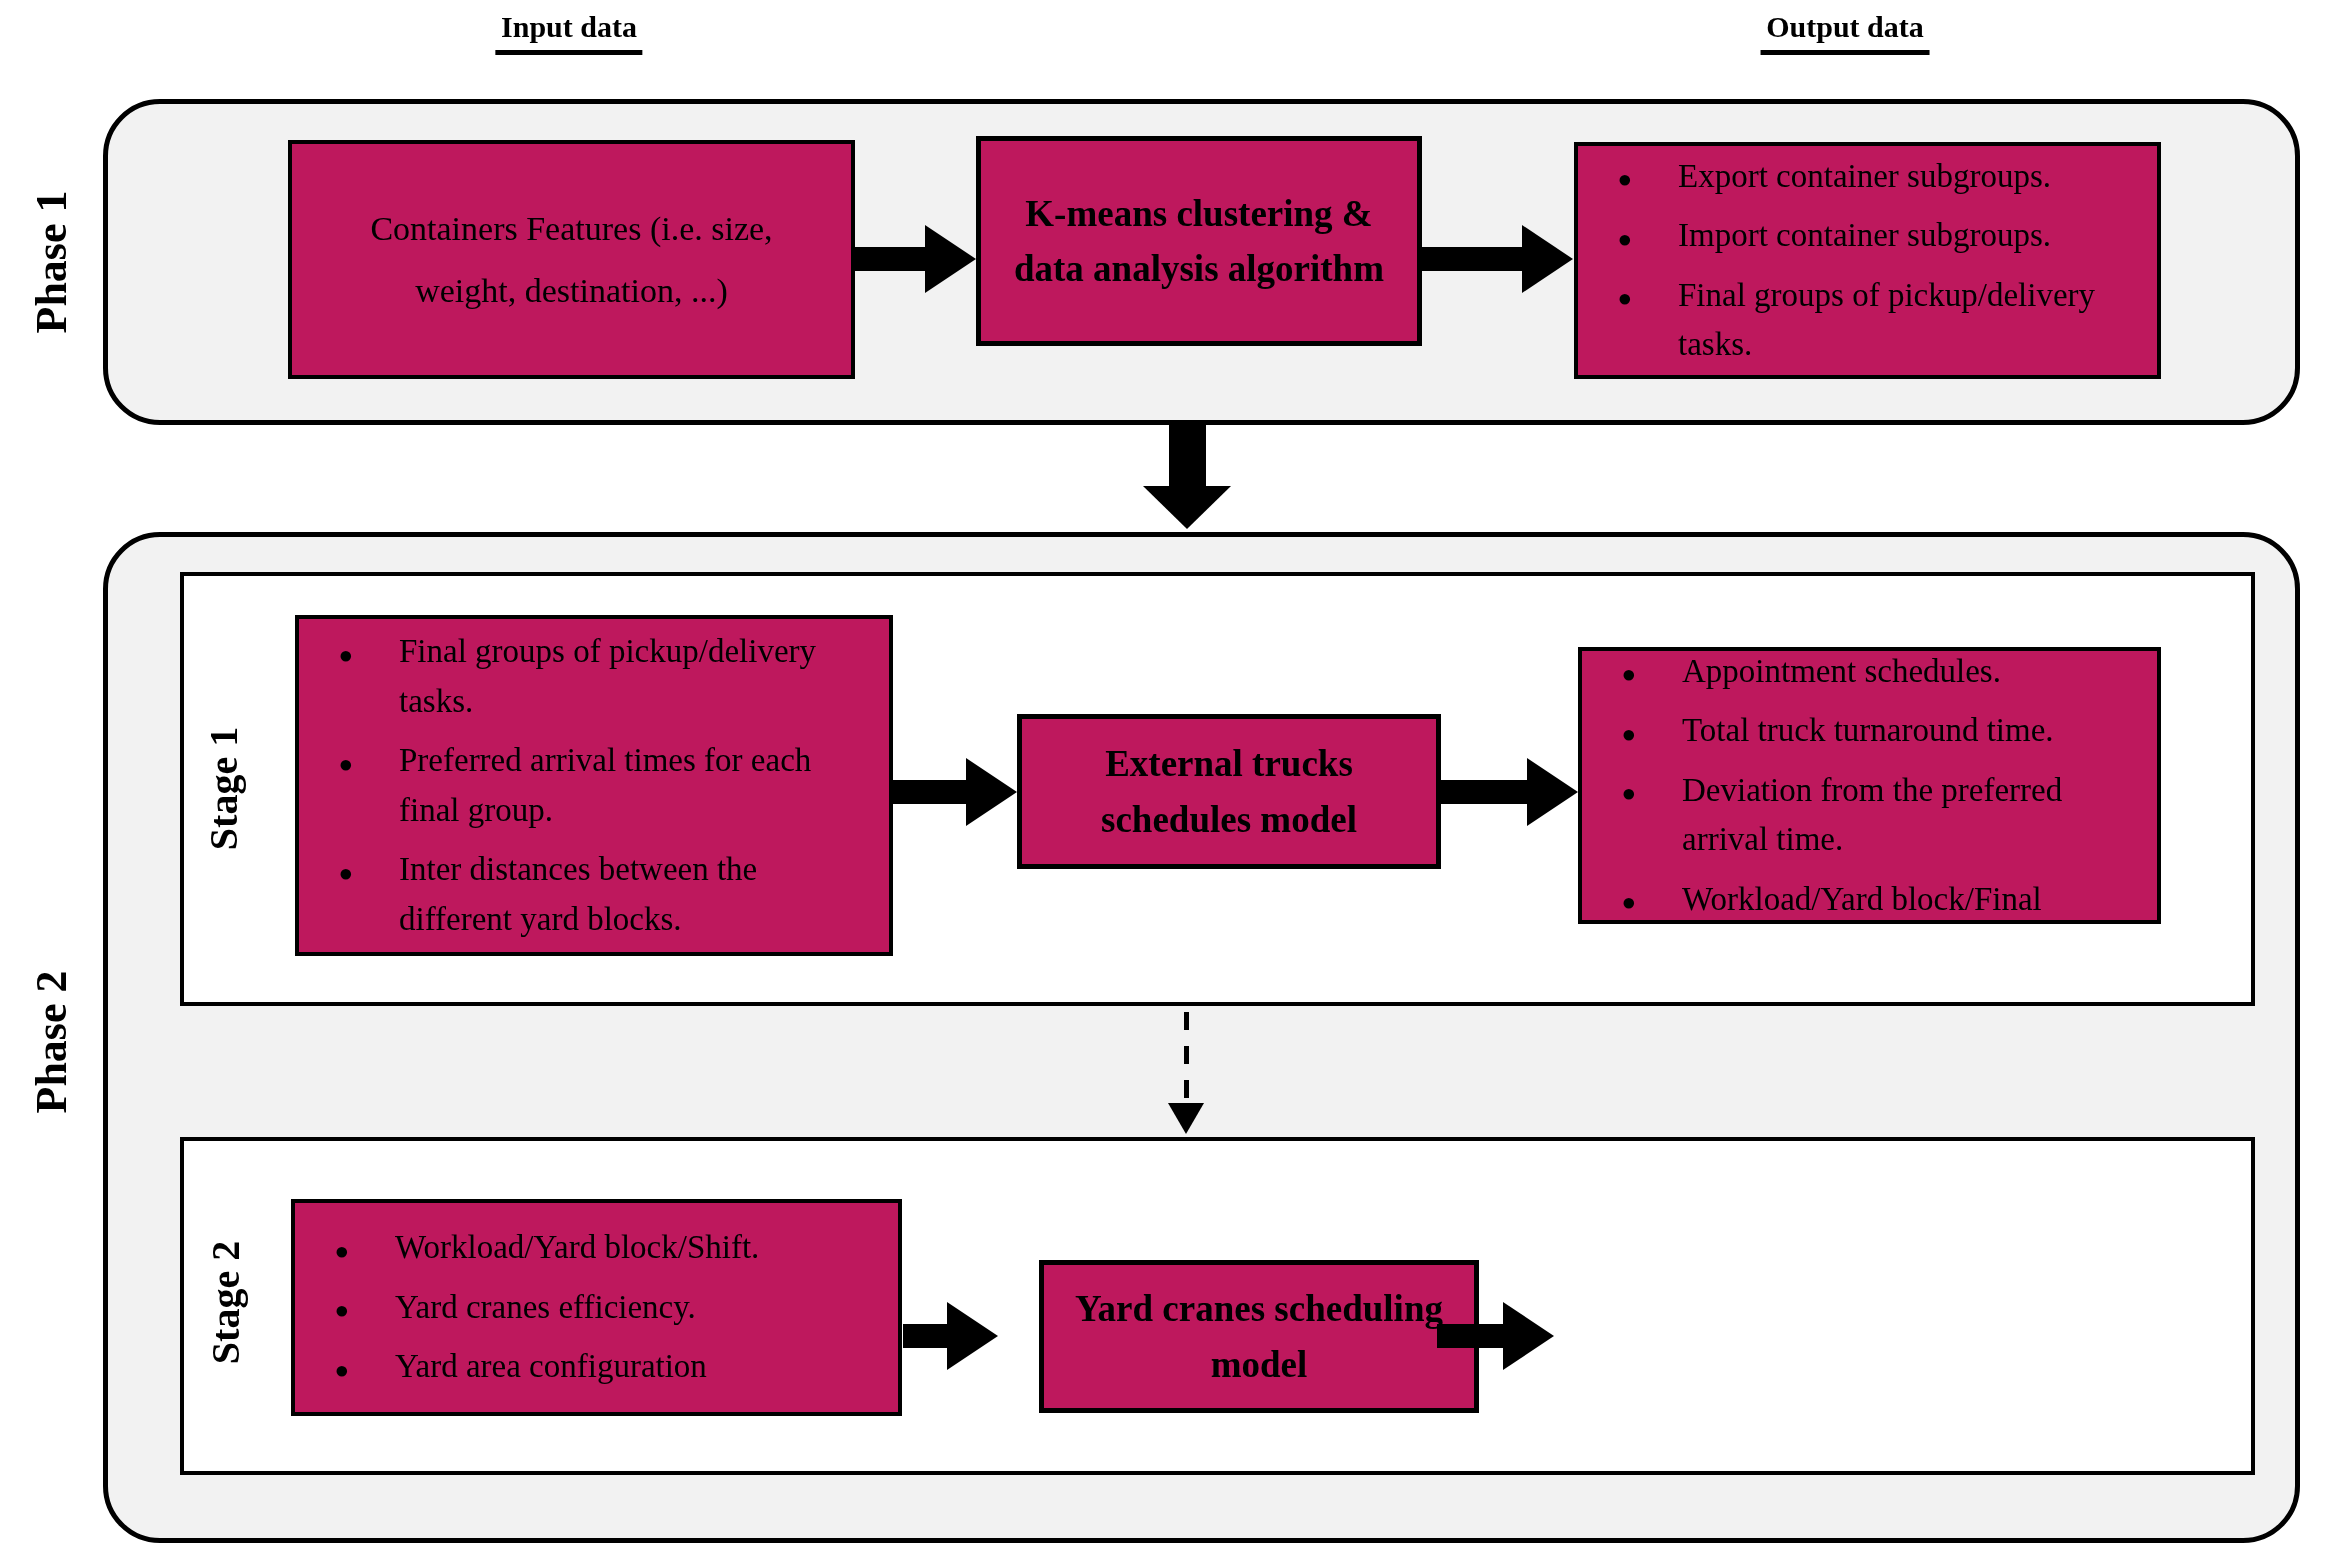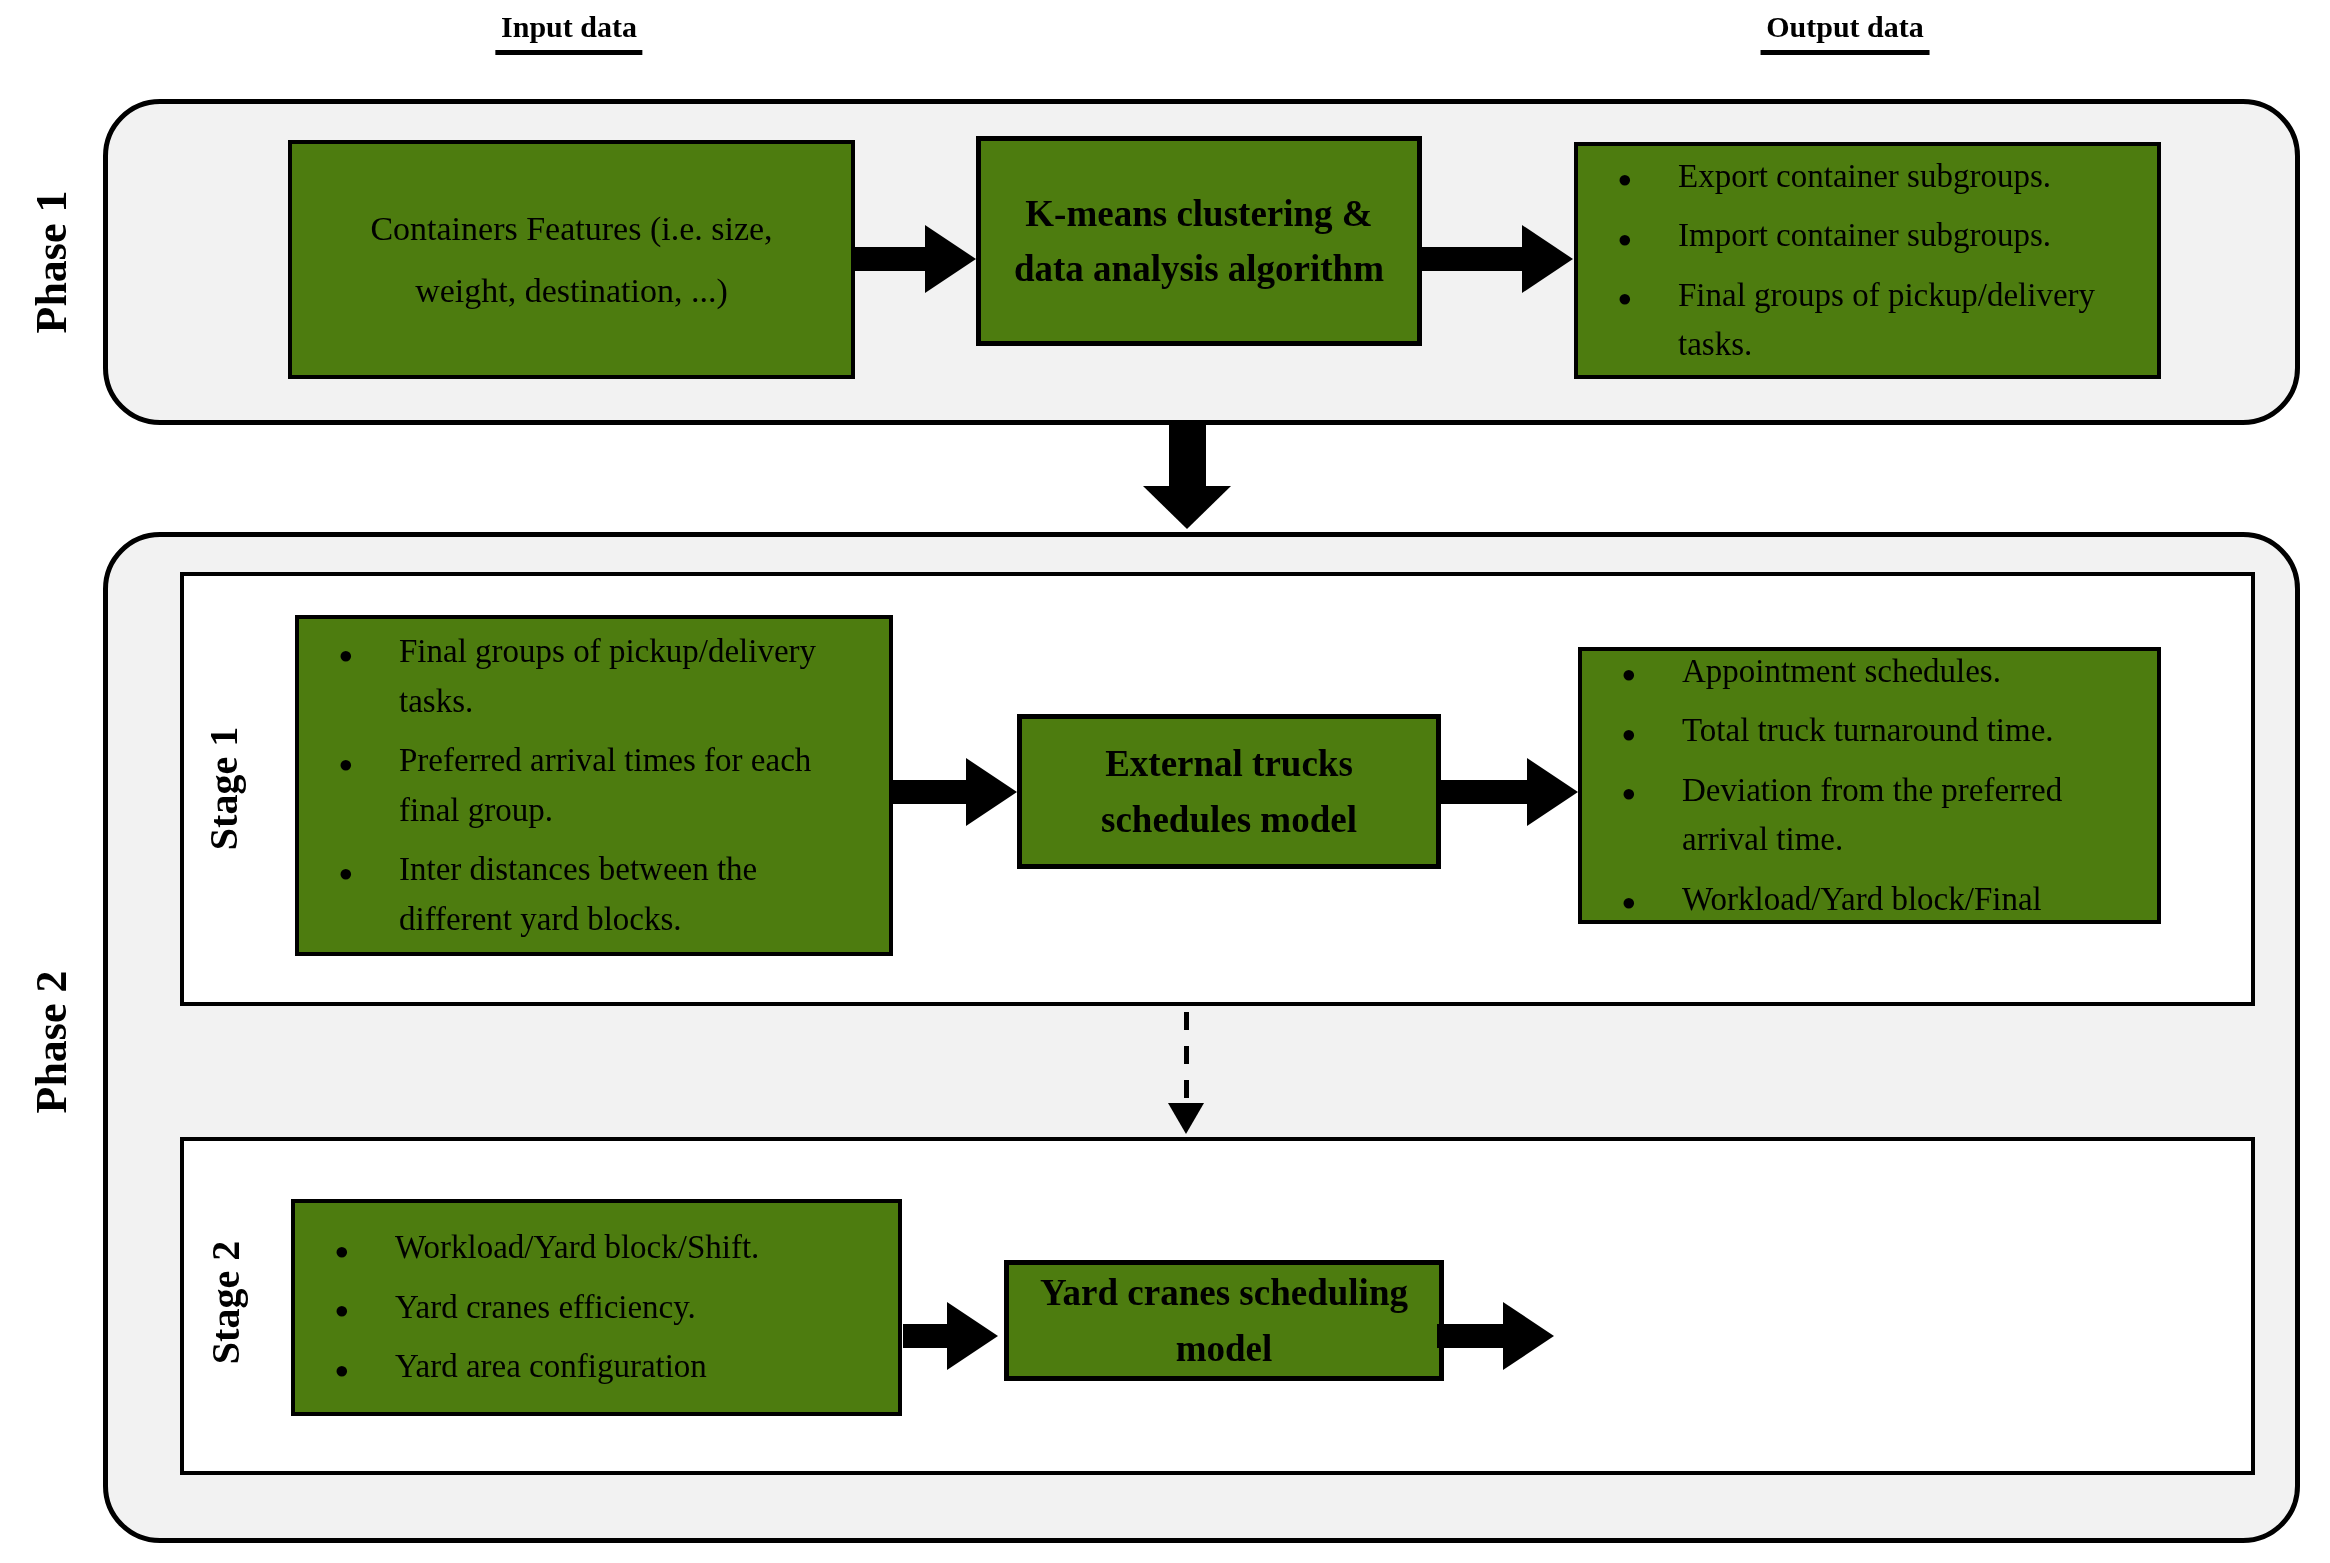--- a/index.html
+++ b/index.html
@@ -15,21 +15,21 @@
 
   .panel {
     position:absolute; background:#f2f2f2;
     border:5px solid #000; border-radius:57px;
   }
   .stage-container {
     position:absolute; background:#ffffff; border:4.3px solid #000;
   }
 
   .white-box {
-    position:absolute; background:#4d7c0f; border:4.3px solid #000;
+    position:absolute; background:#be185d; border:4.3px solid #000;
     display:flex; align-items:center; justify-content:center;
   }
   .model-box { border-width:5.7px; font-weight:bold; font-size:37px; line-height:1.5; text-align:center; padding:0 10.7px; }
   .text-box  { font-size:34px; line-height:1.8; text-align:center; padding:0 36px; }
 
   .bullet-box { padding:7.1px 18px 7.1px 32px; }
   ul.bullets { list-style:none; width:100%; }
   .bullets li { position:relative; padding-left:68px; font-size:33px; line-height:1.5; text-align:left; }
   .bullets li + li { margin-top:10px; }
   .bullets li::before {
@@ -133,21 +133,21 @@
   </div>
 
   <div class="white-box bullet-box" style="left:291px; top:1199px; width:611px; height:217px;">
     <ul class="bullets">
       <li>Workload/Yard block/Shift.</li>
       <li>Yard cranes efficiency.</li>
       <li>Yard area configuration</li>
     </ul>
   </div>
 
-  <div class="white-box model-box" style="left:1004px; top:1260px; width:440px; height:121px;">
+  <div class="white-box model-box" style="left:1039px; top:1260px; width:440px; height:153px;">
     <span>Yard cranes scheduling model</span>
   </div>
 
 
   <div class="arrow-h" style="left:855px; top:225px; width:121px; height:68px;">
     <div class="shaft"></div>
     <div class="head"></div>
   </div>
   <div class="arrow-h" style="left:1422px; top:225px; width:151px; height:68px;">
     <div class="shaft"></div>

